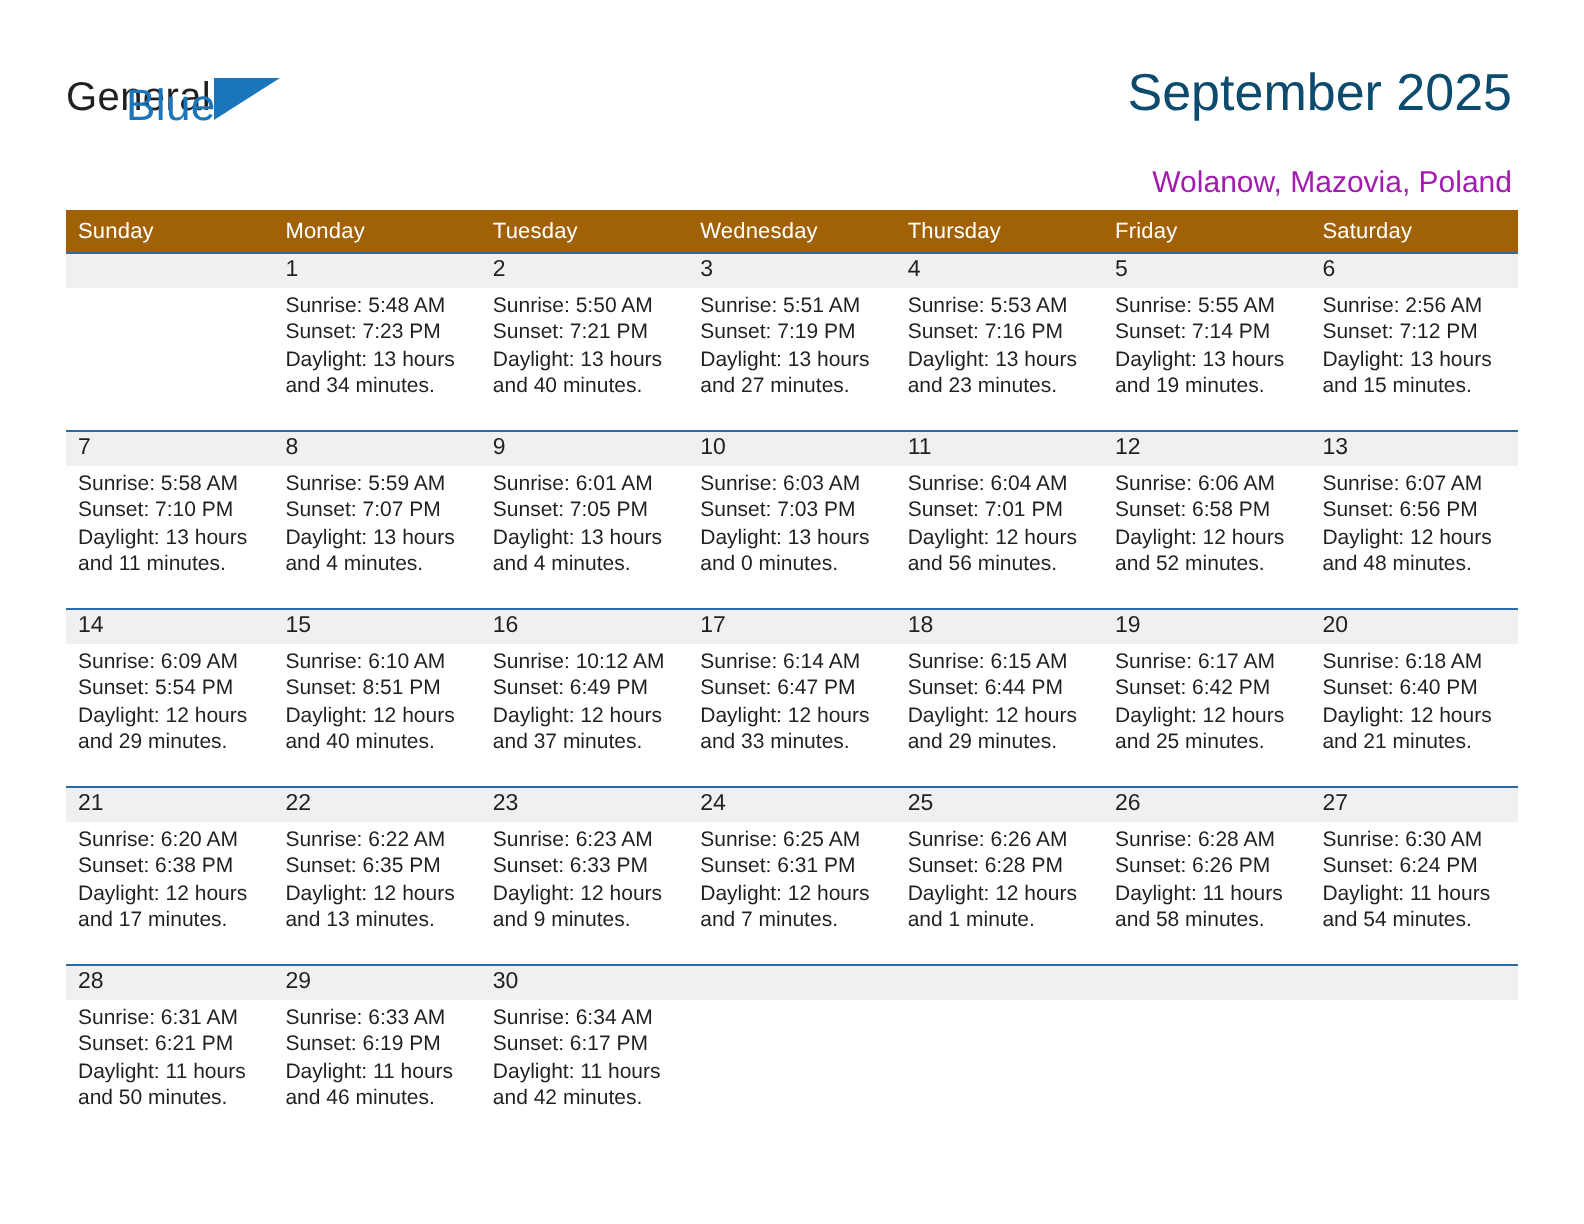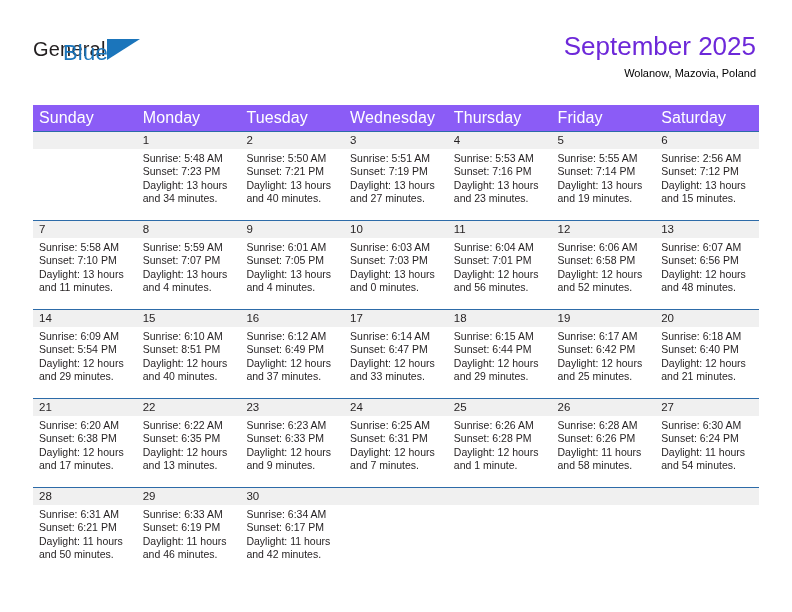--- a/index.html
+++ b/index.html
@@ -66,45 +66,45 @@
 
   .title-block {
     position: absolute;
     right: 36px;
     top: 30px;
     text-align: right;
   }
   .month-title {
     font-size: 26px;
     font-weight: normal;
-    color: #6d28d9;
+    color: #0c4a6e;
     line-height: 32px;
     white-space: nowrap;
   }
   .location {
-    font-size: 11px;
-    color: #000000;
+    font-size: 15px;
+    color: #a21caf;
     line-height: 20px;
-    margin-top: 1px;
+    margin-top: 20px;
     white-space: nowrap;
   }
 
   
   .calendar {
     position: absolute;
     left: 33px;
     top: 105px;
     width: 726px;
     border-collapse: collapse;
     table-layout: fixed;
   }
   .calendar th {
-    background: #8b5cf6;
+    background: #a16207;
     color: #ffffff;
-    font-size: 16px;
+    font-size: 11px;
     font-weight: normal;
     text-align: left;
     padding: 4px 0 4px 6px;
     height: 13px;
     border: none;
     letter-spacing: 0.1px;
   }
   .calendar td {
     width: 103.7px;
     vertical-align: top;
@@ -345,21 +345,21 @@
                 <div>Sunset: 8:51 PM</div>
                 <div>Daylight: 12 hours</div>
                 <div>and 40 minutes.</div>
               </div>
             </div>
           </td>
           <td>
             <div class="daycell">
               <div class="daynum-band">16</div>
               <div class="details">
-                <div>Sunrise: 6:12 AM</div>
+                <div>Sunrise: 10:12 AM</div>
                 <div>Sunset: 6:49 PM</div>
                 <div>Daylight: 12 hours</div>
                 <div>and 37 minutes.</div>
               </div>
             </div>
           </td>
           <td>
             <div class="daycell">
               <div class="daynum-band">17</div>
               <div class="details">

